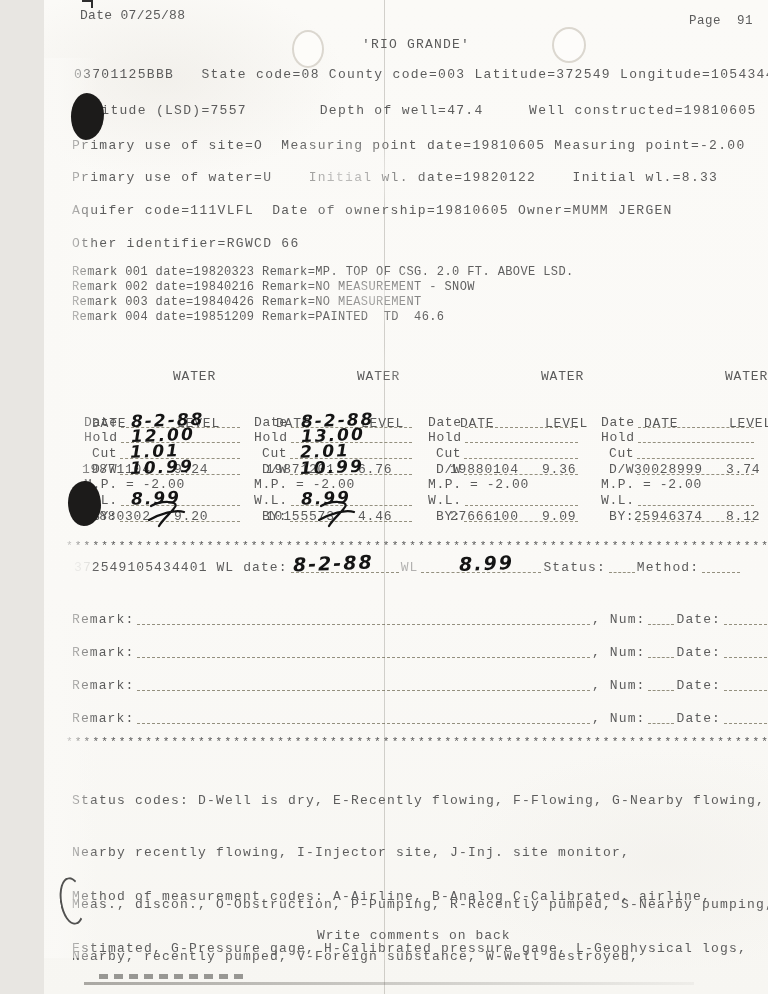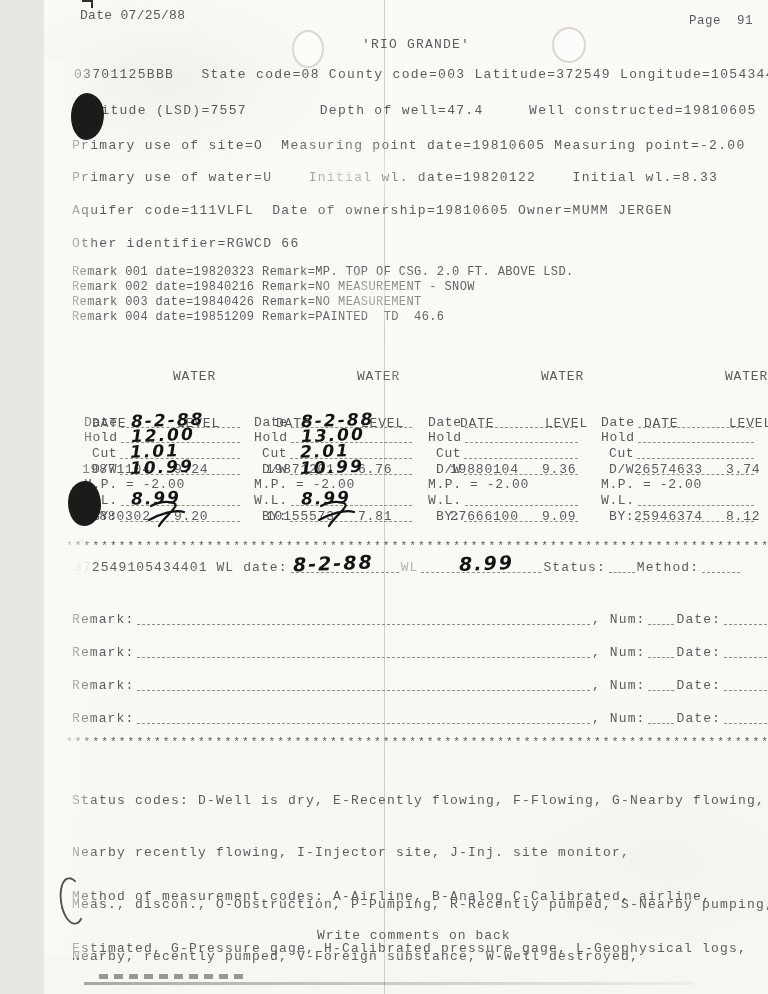--- a/index.html
+++ b/index.html
@@ -94,32 +94,32 @@
   <div class="wlg" style="left:38px;">
     <div class="h1">WATER</div>
     <div class="h2"><span class="d">DATE</span><span>LEVEL</span></div>
     <div class="r"><span>19871104</span><span class="lv">9.24</span></div>
     <div class="r"><span>19880302</span><span class="lv">9.20</span></div>
   </div>
   <div class="wlg" style="left:222px;">
     <div class="h1">WATER</div>
     <div class="h2"><span class="d">DATE</span><span>LEVEL</span></div>
     <div class="r"><span>19871201</span><span class="lv">6.76</span></div>
-    <div class="r"><span>10155573</span><span class="lv">7.81</span></div>
+    <div class="r"><span>10155573</span><span class="lv">4.46</span></div>
   </div>
   <div class="wlg" style="left:406px;">
     <div class="h1">WATER</div>
     <div class="h2"><span class="d">DATE</span><span>LEVEL</span></div>
     <div class="r"><span>19880104</span><span class="lv">9.36</span></div>
     <div class="r"><span>27666100</span><span class="lv">9.09</span></div>
   </div>
   <div class="wlg" style="left:590px;">
     <div class="h1">WATER</div>
     <div class="h2"><span class="d">DATE</span><span>LEVEL</span></div>
-    <div class="r"><span>26574633</span><span class="lv">3.74</span></div>
+    <div class="r"><span>30028999</span><span class="lv">3.74</span></div>
     <div class="r"><span>25946374</span><span class="lv">8.12</span></div>
   </div>
 
   <div class="fbox" style="left:40px;">
     <div class="frow">
         <span class="lab">Date</span>
         <span class="uline">
           <span class="hw">8-2-88</span>
         </span>
       </div>

